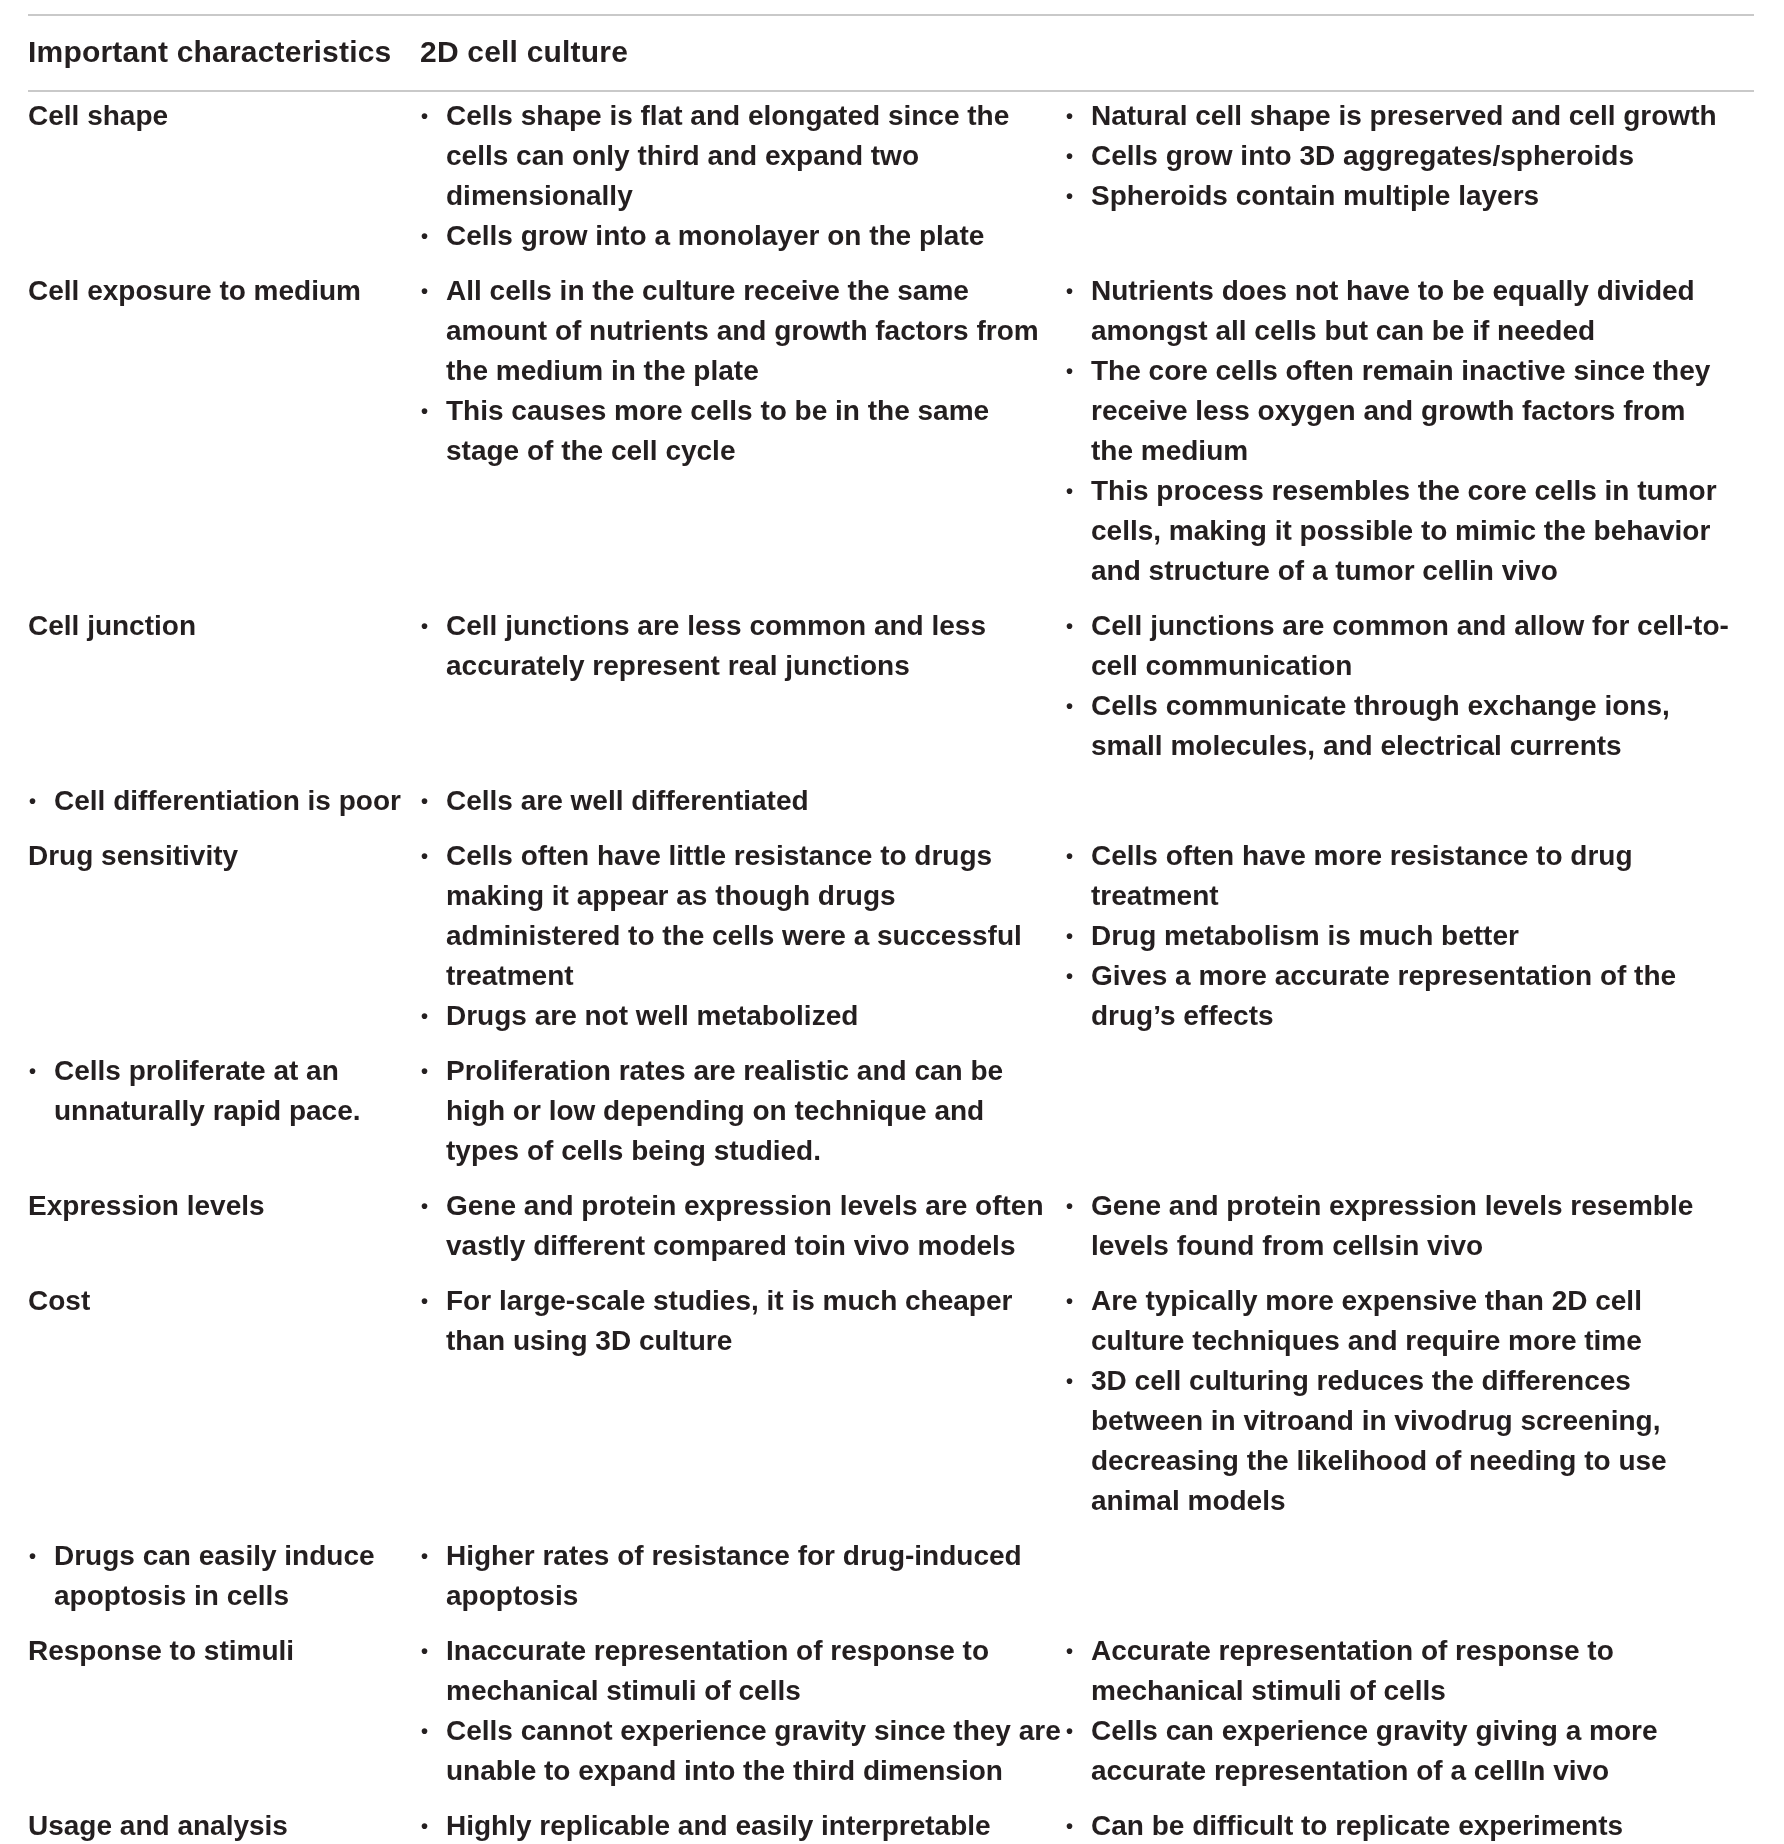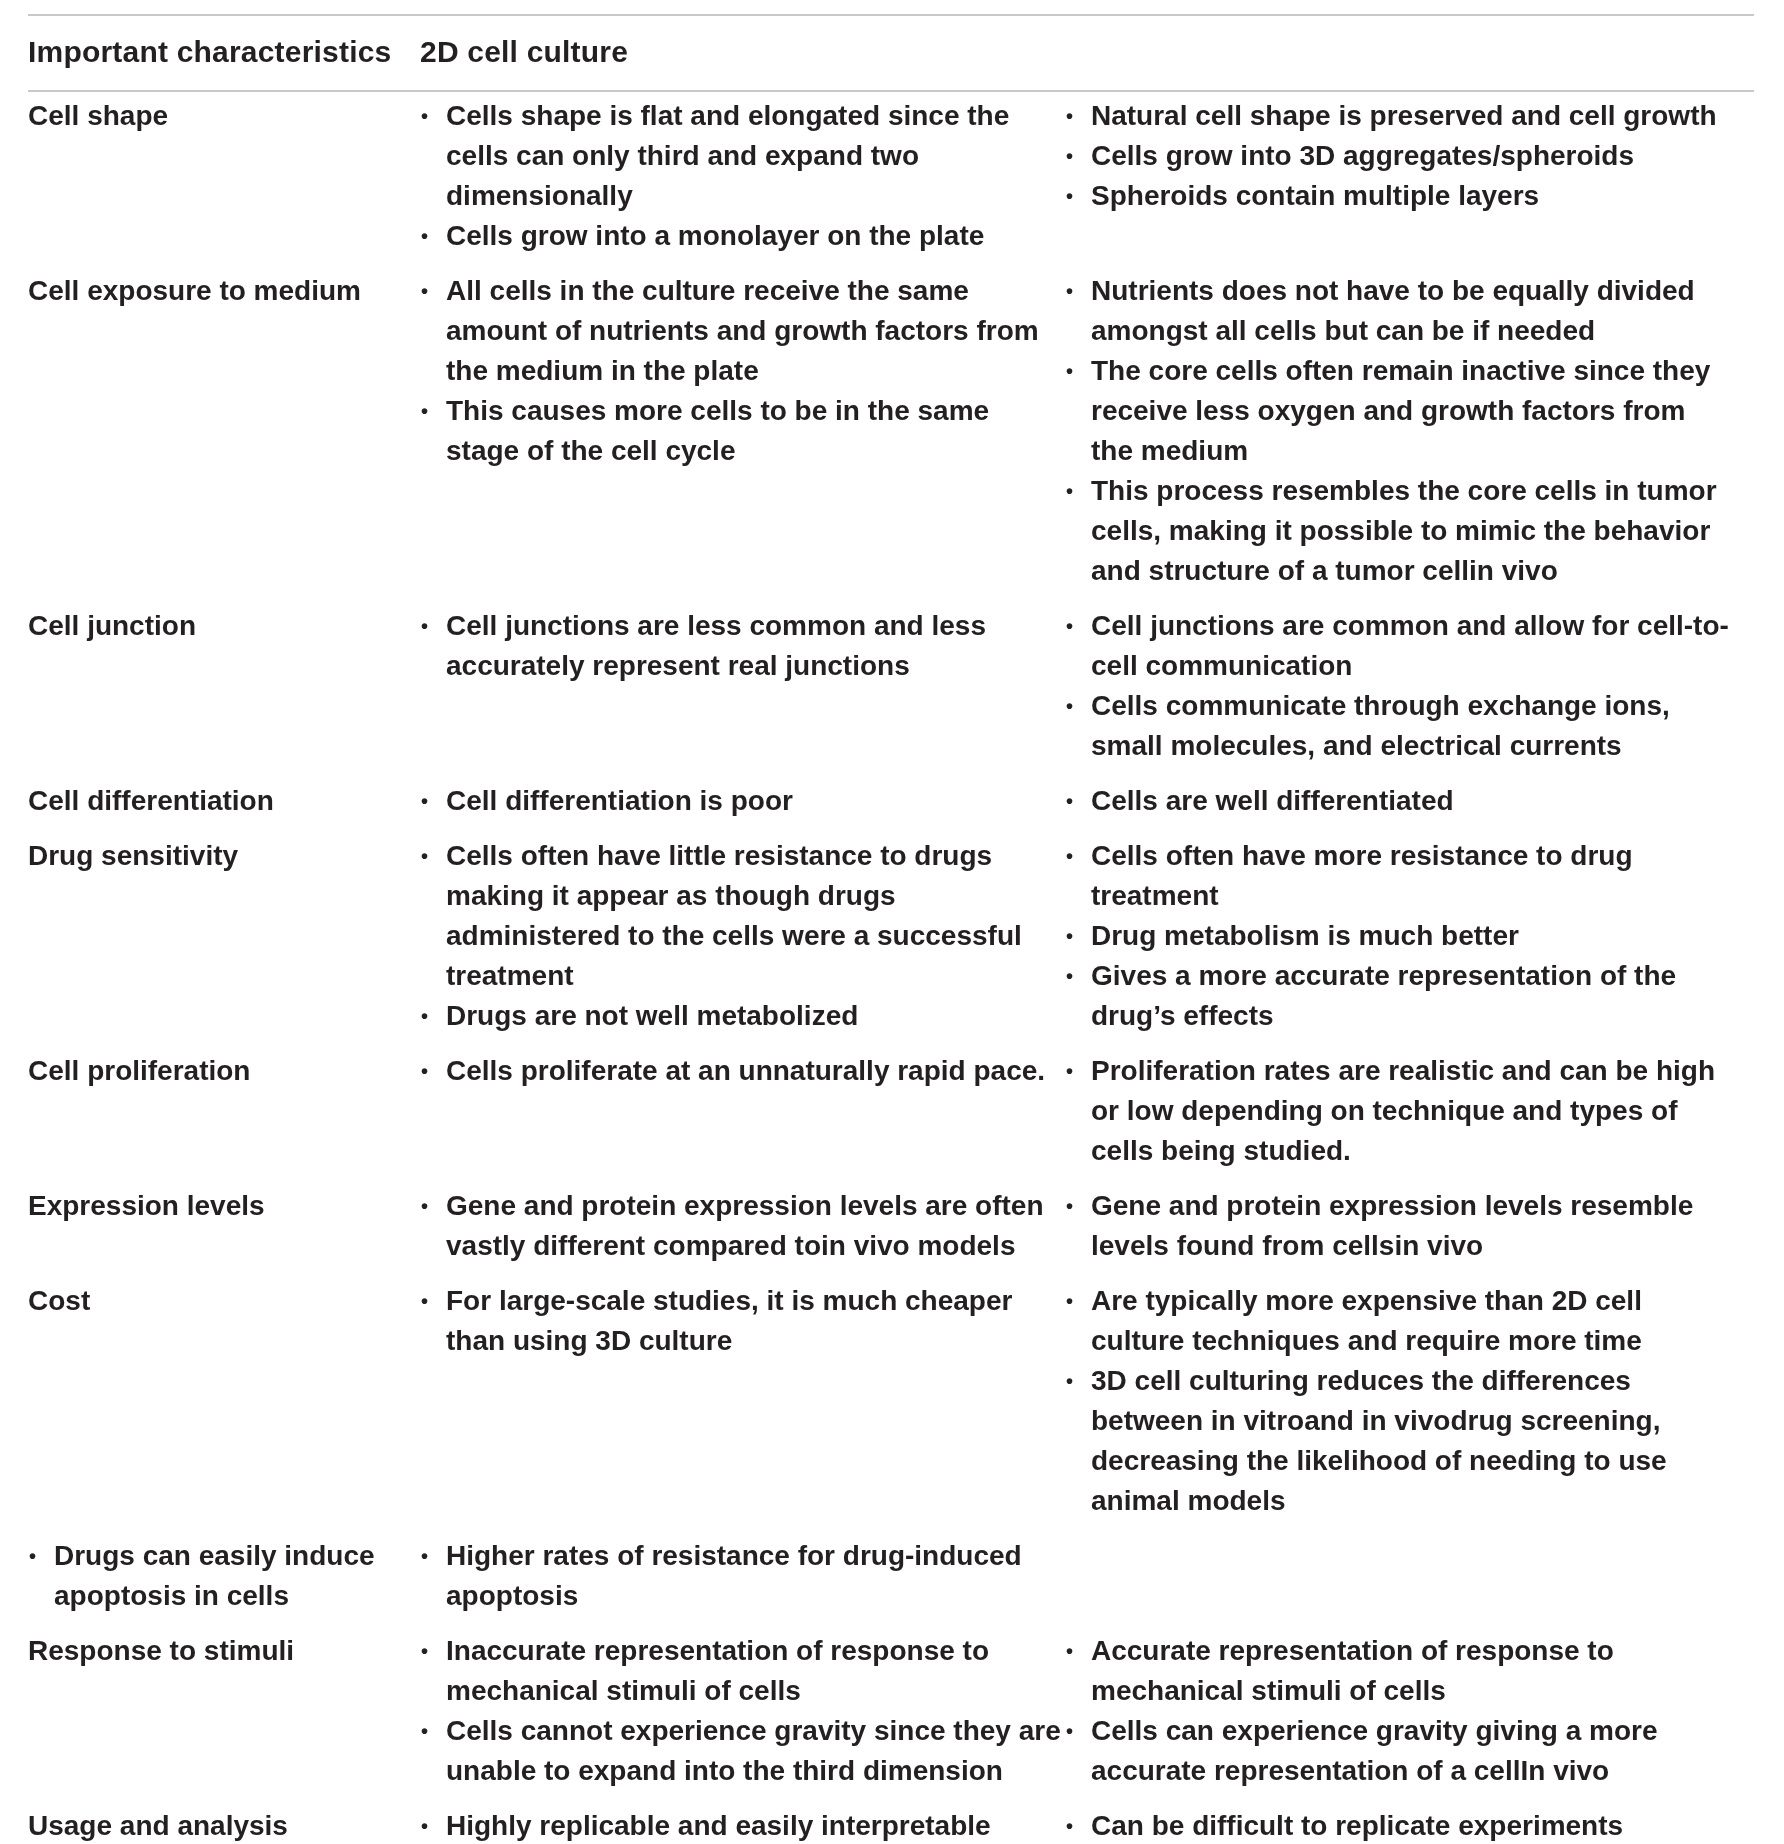--- a/index.html
+++ b/index.html
@@ -144,21 +144,20 @@
             <span class="btext">Cell junctions are common and allow for cell-to-cell communication</span>
           </div>
           <div class="bullet">
             <span class="marker">•</span>
             <span class="btext">Cells communicate through exchange ions, small molecules, and electrical currents</span>
           </div>
         </div>
   </div>
 
   <div class="row">
-    <div class="cell label">Cell differentiation</div>
     <div class="cell c2d">
           <div class="bullet">
             <span class="marker">•</span>
             <span class="btext">Cell differentiation is poor</span>
           </div>
         </div>
     <div class="cell c3d">
           <div class="bullet">
             <span class="marker">•</span>
             <span class="btext">Cells are well differentiated</span>
@@ -188,21 +187,20 @@
             <span class="btext">Drug metabolism is much better</span>
           </div>
           <div class="bullet">
             <span class="marker">•</span>
             <span class="btext">Gives a more accurate representation of the drug’s effects</span>
           </div>
         </div>
   </div>
 
   <div class="row">
-    <div class="cell label">Cell proliferation</div>
     <div class="cell c2d">
           <div class="bullet">
             <span class="marker">•</span>
             <span class="btext">Cells proliferate at an unnaturally rapid pace.</span>
           </div>
         </div>
     <div class="cell c3d">
           <div class="bullet">
             <span class="marker">•</span>
             <span class="btext">Proliferation rates are realistic and can be high or low depending on technique and types of cells being studied.</span>

